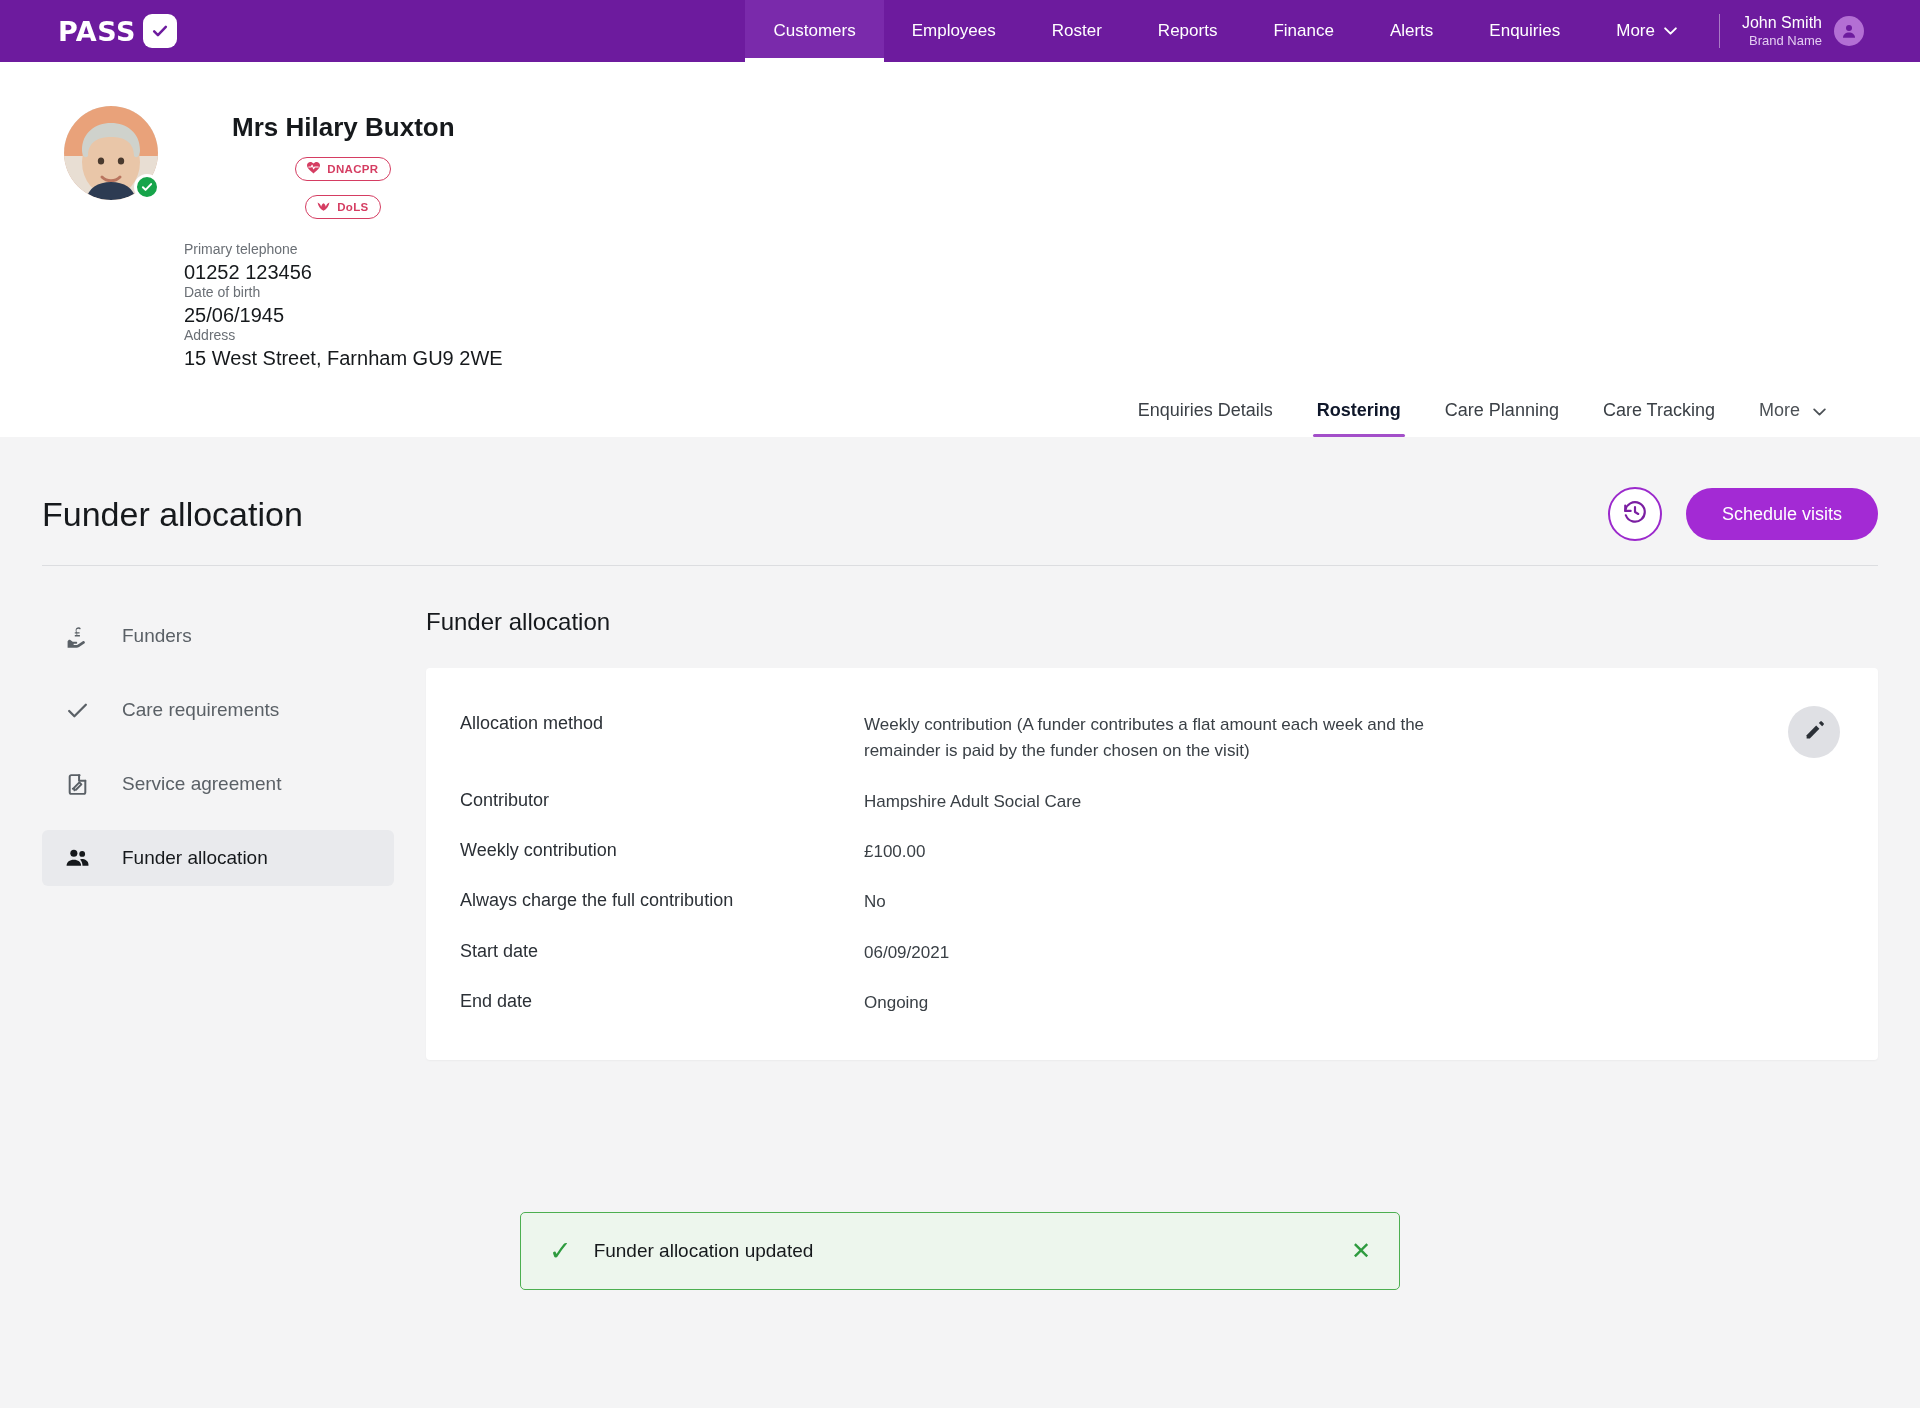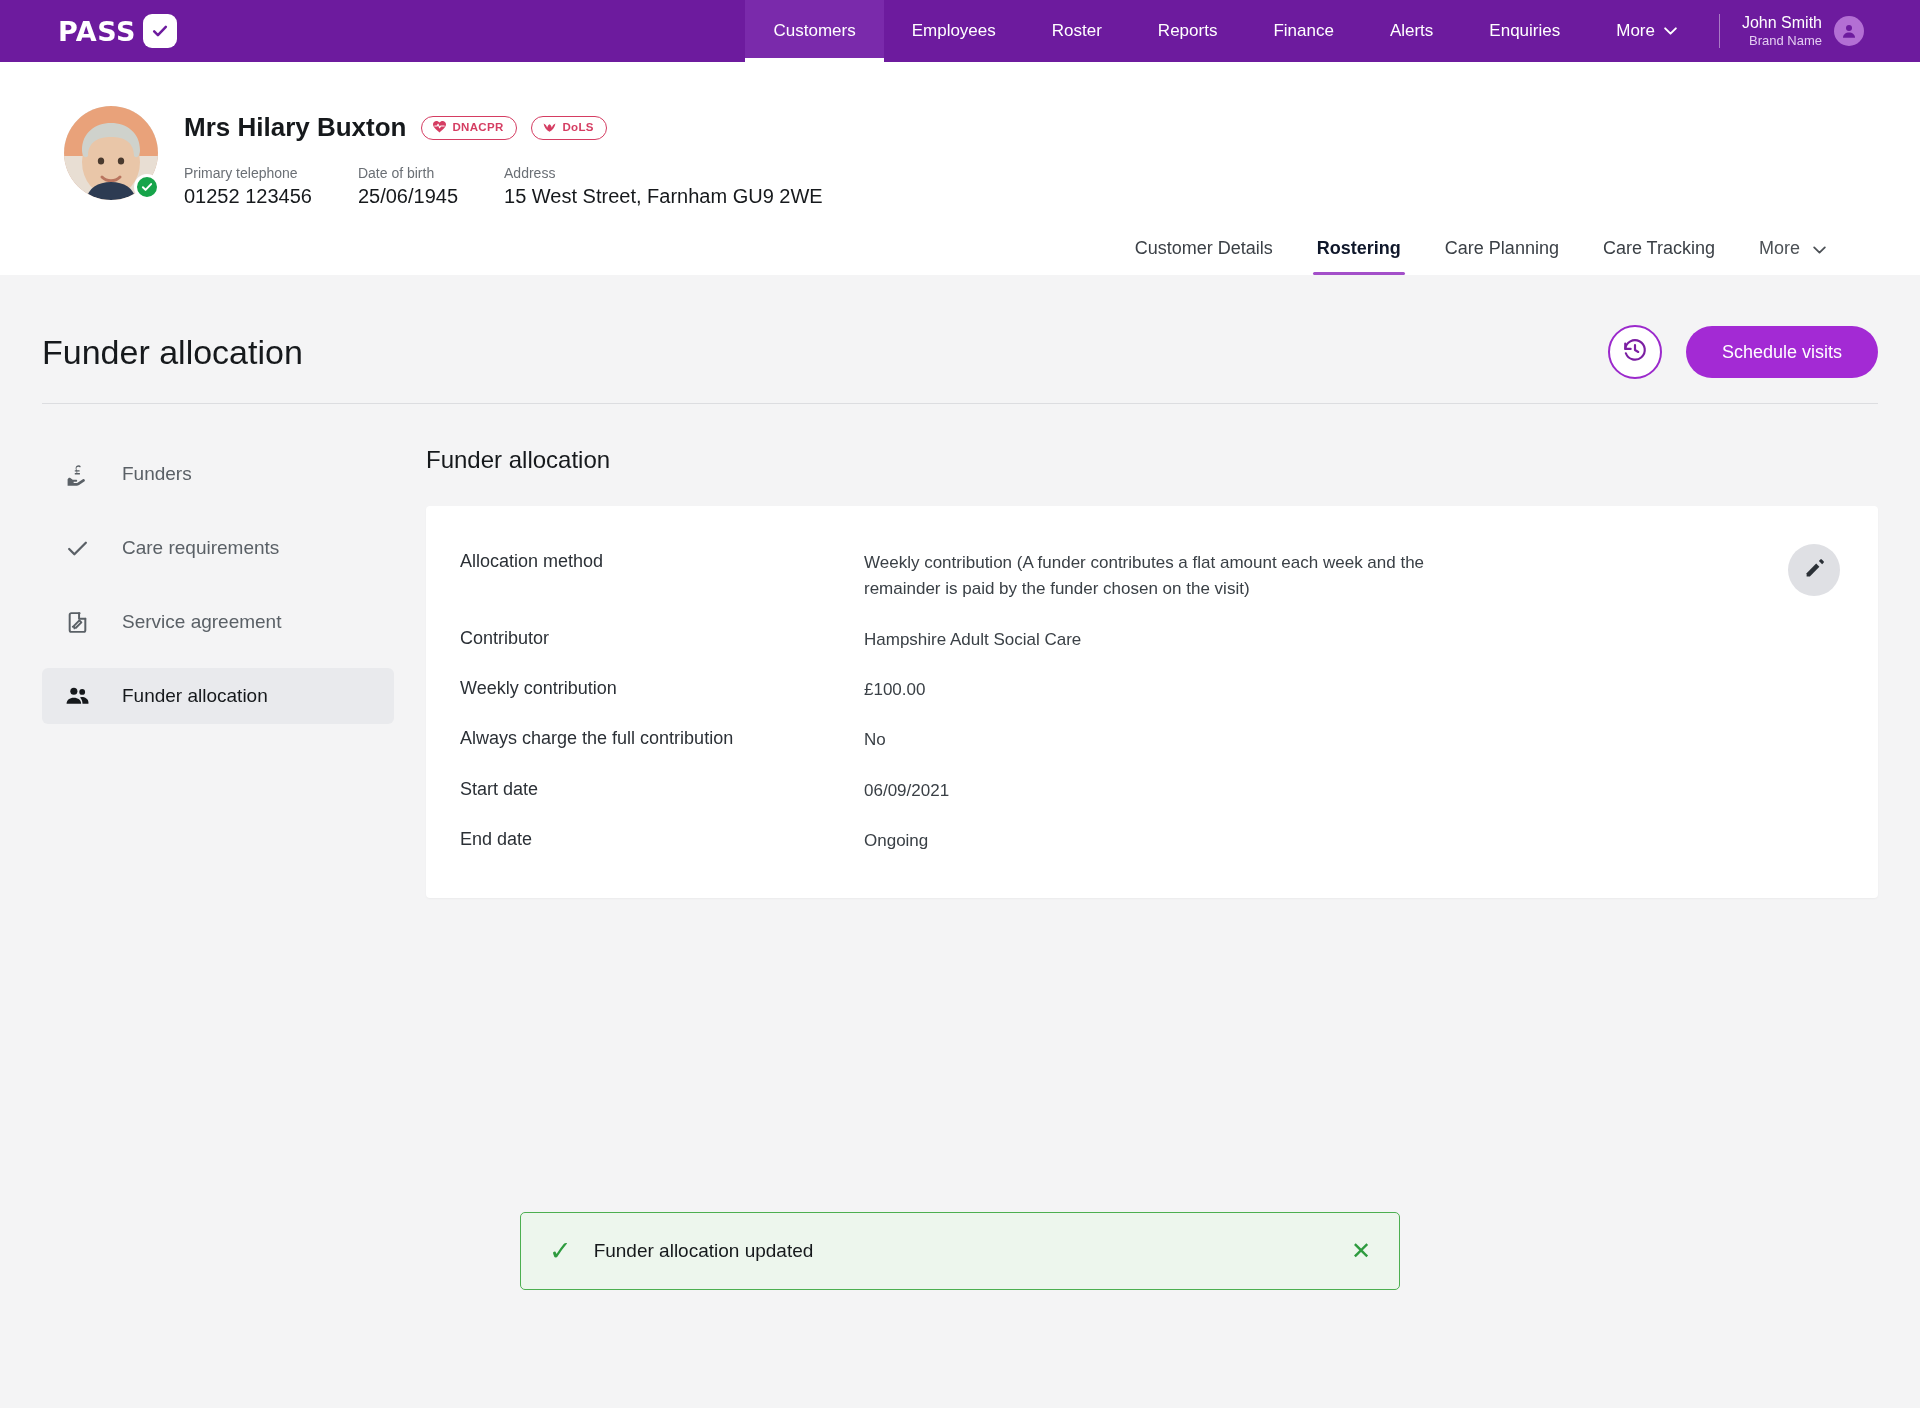--- a/index.html
+++ b/index.html
@@ -74,30 +74,30 @@
     width: 94px; height: 94px; border-radius: 50%;
     overflow: hidden; background: #d9b8a5;
   }
   .verified-badge {
     position: absolute; right: -2px; bottom: 0px;
     width: 26px; height: 26px; border-radius: 50%;
     background: #16a44a; border: 3px solid #fff;
     display: flex; align-items: center; justify-content: center;
   }
   .cust-info { padding-top: 6px; }
-  .name-row { display: flex; align-items: center; gap: 14px; }
+  .name-row { display: flex; align-items: center; gap: 14px; flex-direction: column; }
   .cust-name { font-size: 26px; font-weight: bold; color: #16191c; }
   .pill {
     display: inline-flex; align-items: center; gap: 6px;
     border: 1.5px solid #d53d62; color: #d53d62;
     border-radius: 14px; padding: 3px 12px 4px 10px;
     font-size: 11.5px; font-weight: bold; letter-spacing: 0.3px;
     cursor: pointer; background: #fff;
   }
-  .meta-row { display: flex; margin-top: 22px; }
+  .meta-row { display: flex; margin-top: 22px; flex-direction: column; }
   .meta-block { margin-right: 46px; }
   .meta-block.addr { margin-right: 0; }
   .meta-label { font-size: 14px; color: #6a6f75; margin-bottom: 4px; }
   .meta-value { font-size: 20px; color: #16191c; }
 
   .subtabs {
     display: flex; justify-content: flex-end; align-items: stretch;
     margin-top: 18px; padding-right: 8px;
   }
   .subtab {
@@ -318,21 +318,21 @@
         </div>
         <div class="meta-block addr">
           <div class="meta-label">Address</div>
           <div class="meta-value">15 West Street, Farnham GU9 2WE</div>
         </div>
       </div>
     </div>
   </div>
 
   <div class="subtabs">
-    <div class="subtab"><span>Customer Details</span></div>
+    <div class="subtab"><span>Enquiries Details</span></div>
     <div class="subtab active"><span>Rostering</span></div>
     <div class="subtab"><span>Care Planning</span></div>
     <div class="subtab"><span>Care Tracking</span></div>
     <div class="subtab more">
       <span>More</span>
       <span class="caret">
         <svg width="13" height="8" viewBox="0 0 14 9">
             <path d="M1 1.5l6 6 6-6" fill="none" stroke="#4c5156" stroke-width="2" stroke-linecap="round" stroke-linejoin="round"></path>
           </svg>
       </span>

